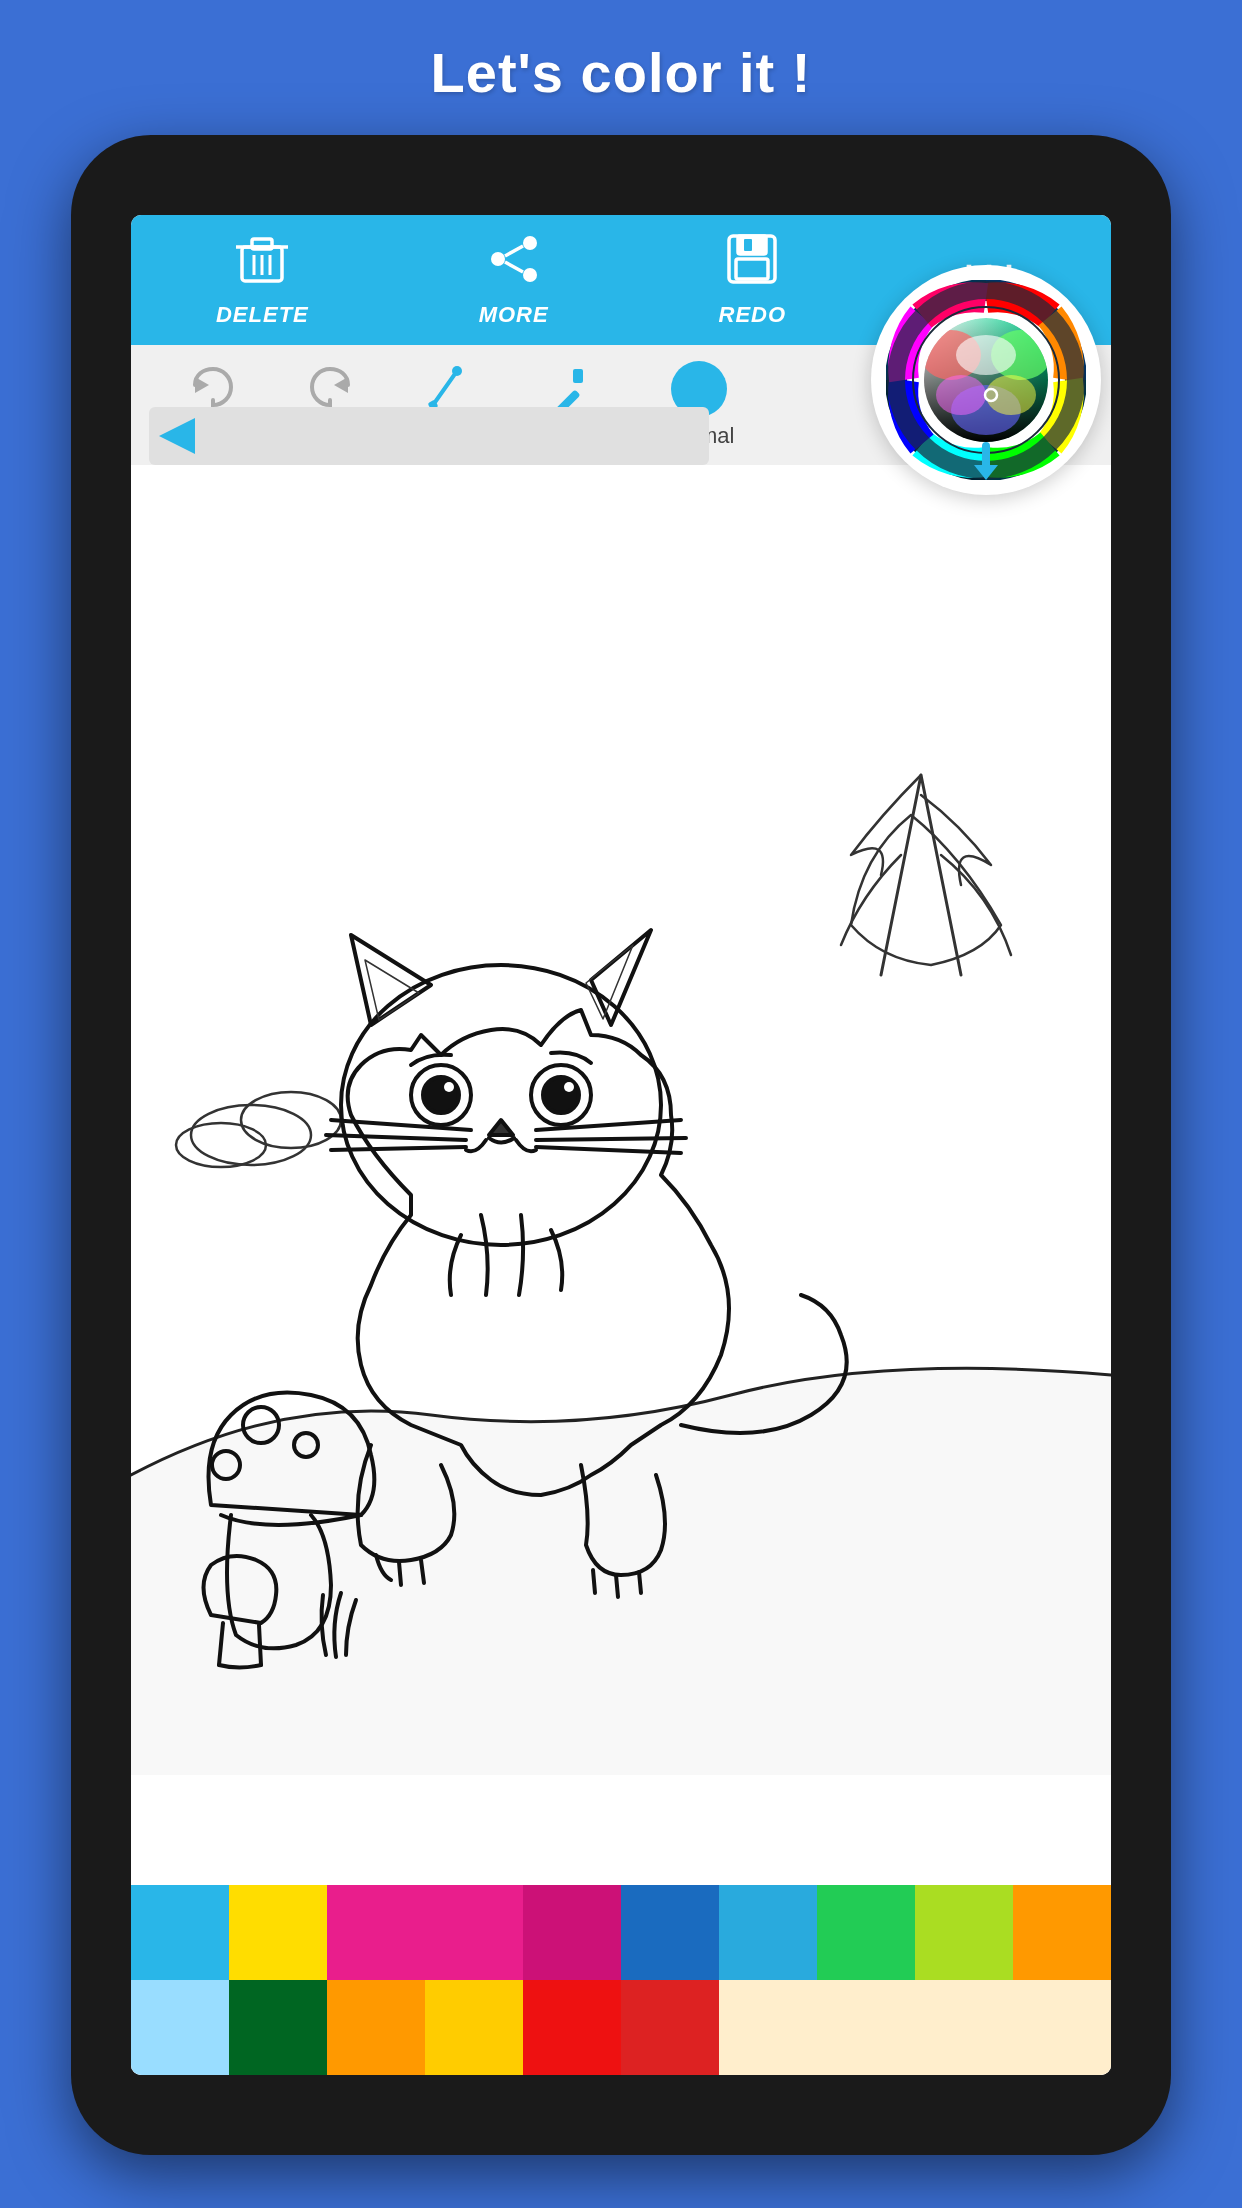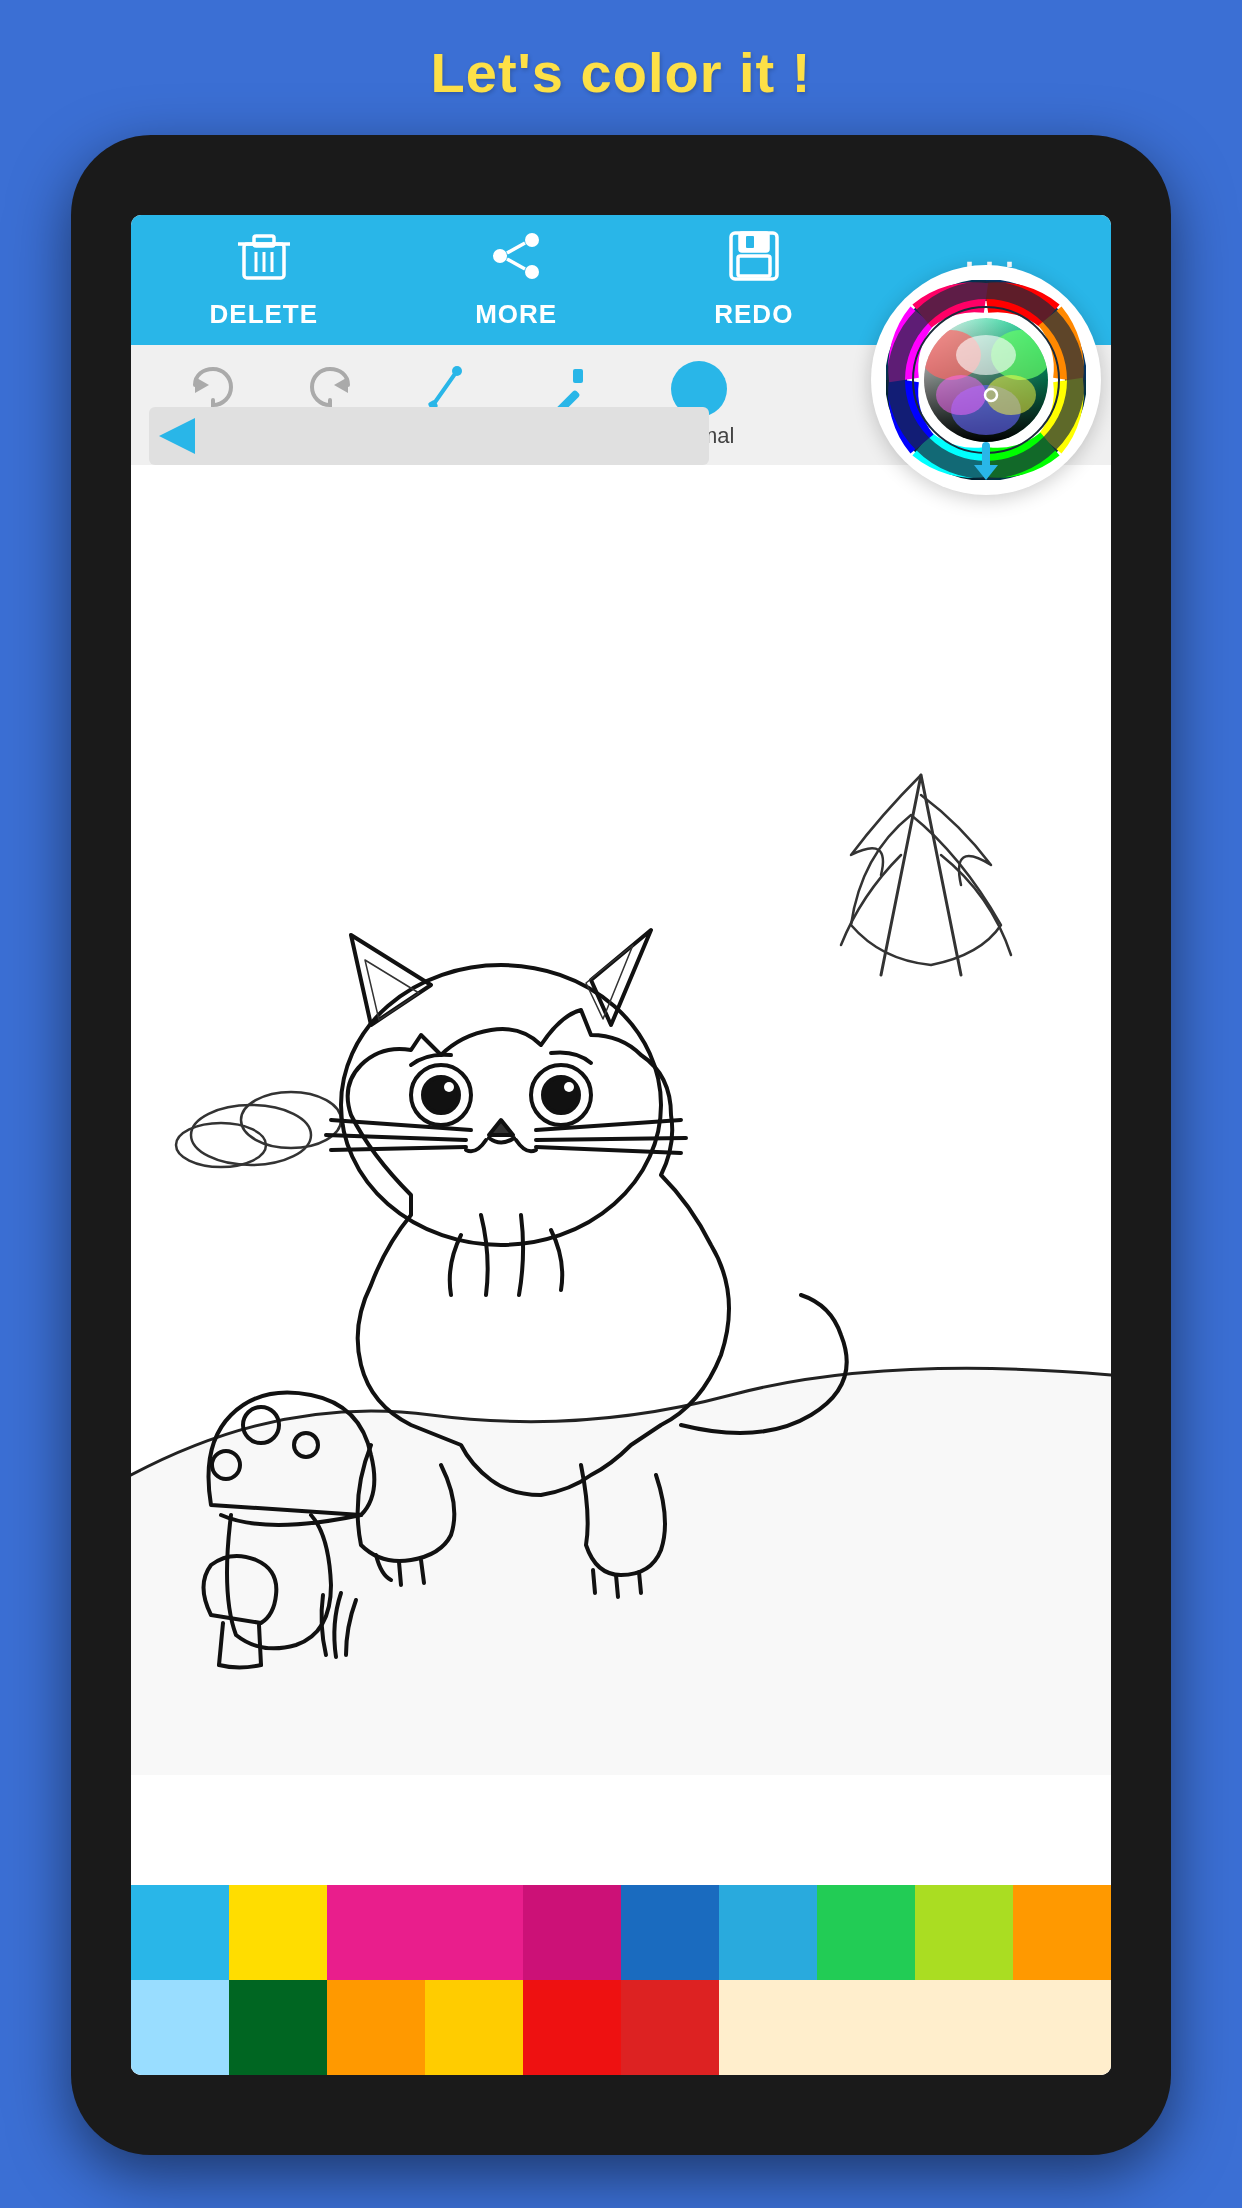--- a/index.html
+++ b/index.html
@@ -9,21 +9,21 @@
       background-color: #3b6fd4;
       display: flex;
       flex-direction: column;
       align-items: center;
       font-family: 'Arial', sans-serif;
       overflow: hidden;
       position: relative;
     }
 
     .page-title {
-      color: #fde047;
+      color: #ffffff;
       font-size: 56px;
       font-weight: bold;
       margin-top: 40px;
       margin-bottom: 30px;
       text-shadow: 1px 2px 4px rgba(0,0,0,0.2);
       letter-spacing: 1px;
     }
 
     .phone-frame {
       width: 1100px;
@@ -69,23 +69,24 @@
       cursor: pointer;
       gap: 6px;
     }
 
     .toolbar-item .icon-wrap {
       font-size: 48px;
       color: white;
     }
 
     .toolbar-item .label {
-      font-size: 26px;
+      font-size: 22px;
       font-weight: bold;
       letter-spacing: 1px;
+      font-style: italic;
     }
 
     .toolbar-more {
       font-size: 40px;
       letter-spacing: 4px;
     }
 
     
     .secondary-toolbar {
       background: #f0f0f0;

